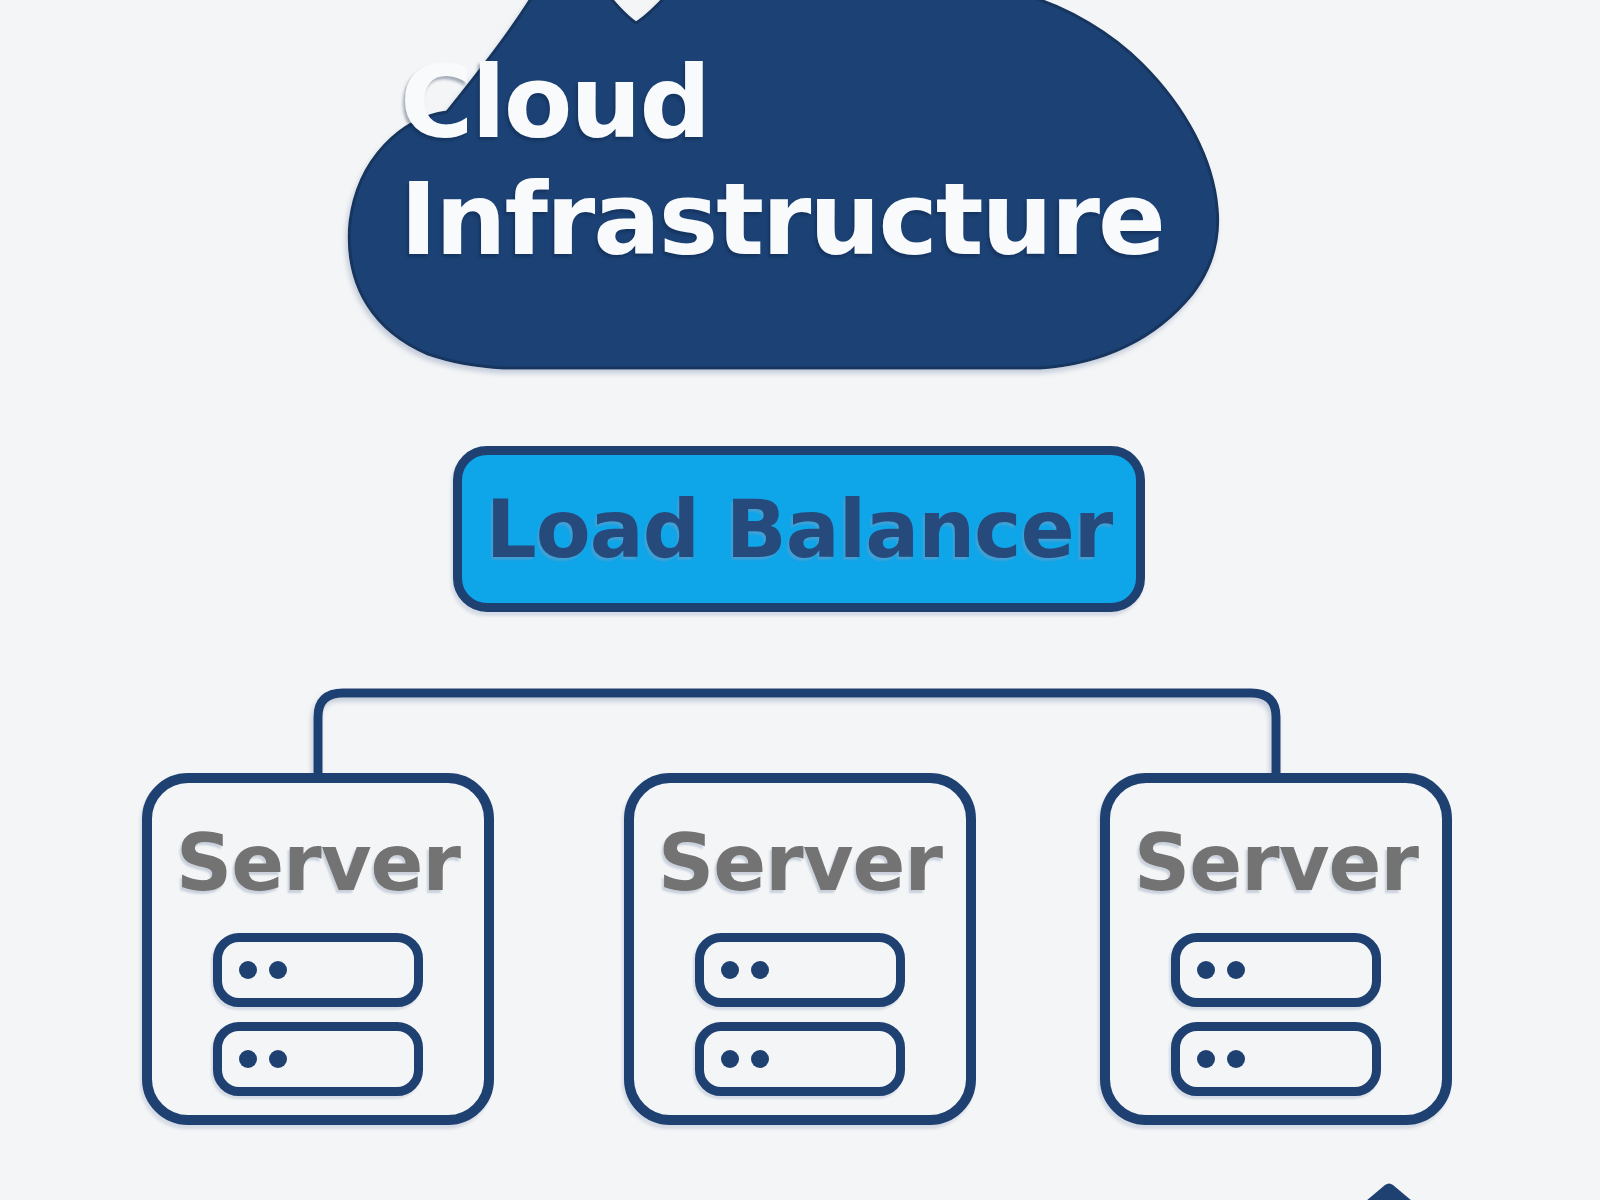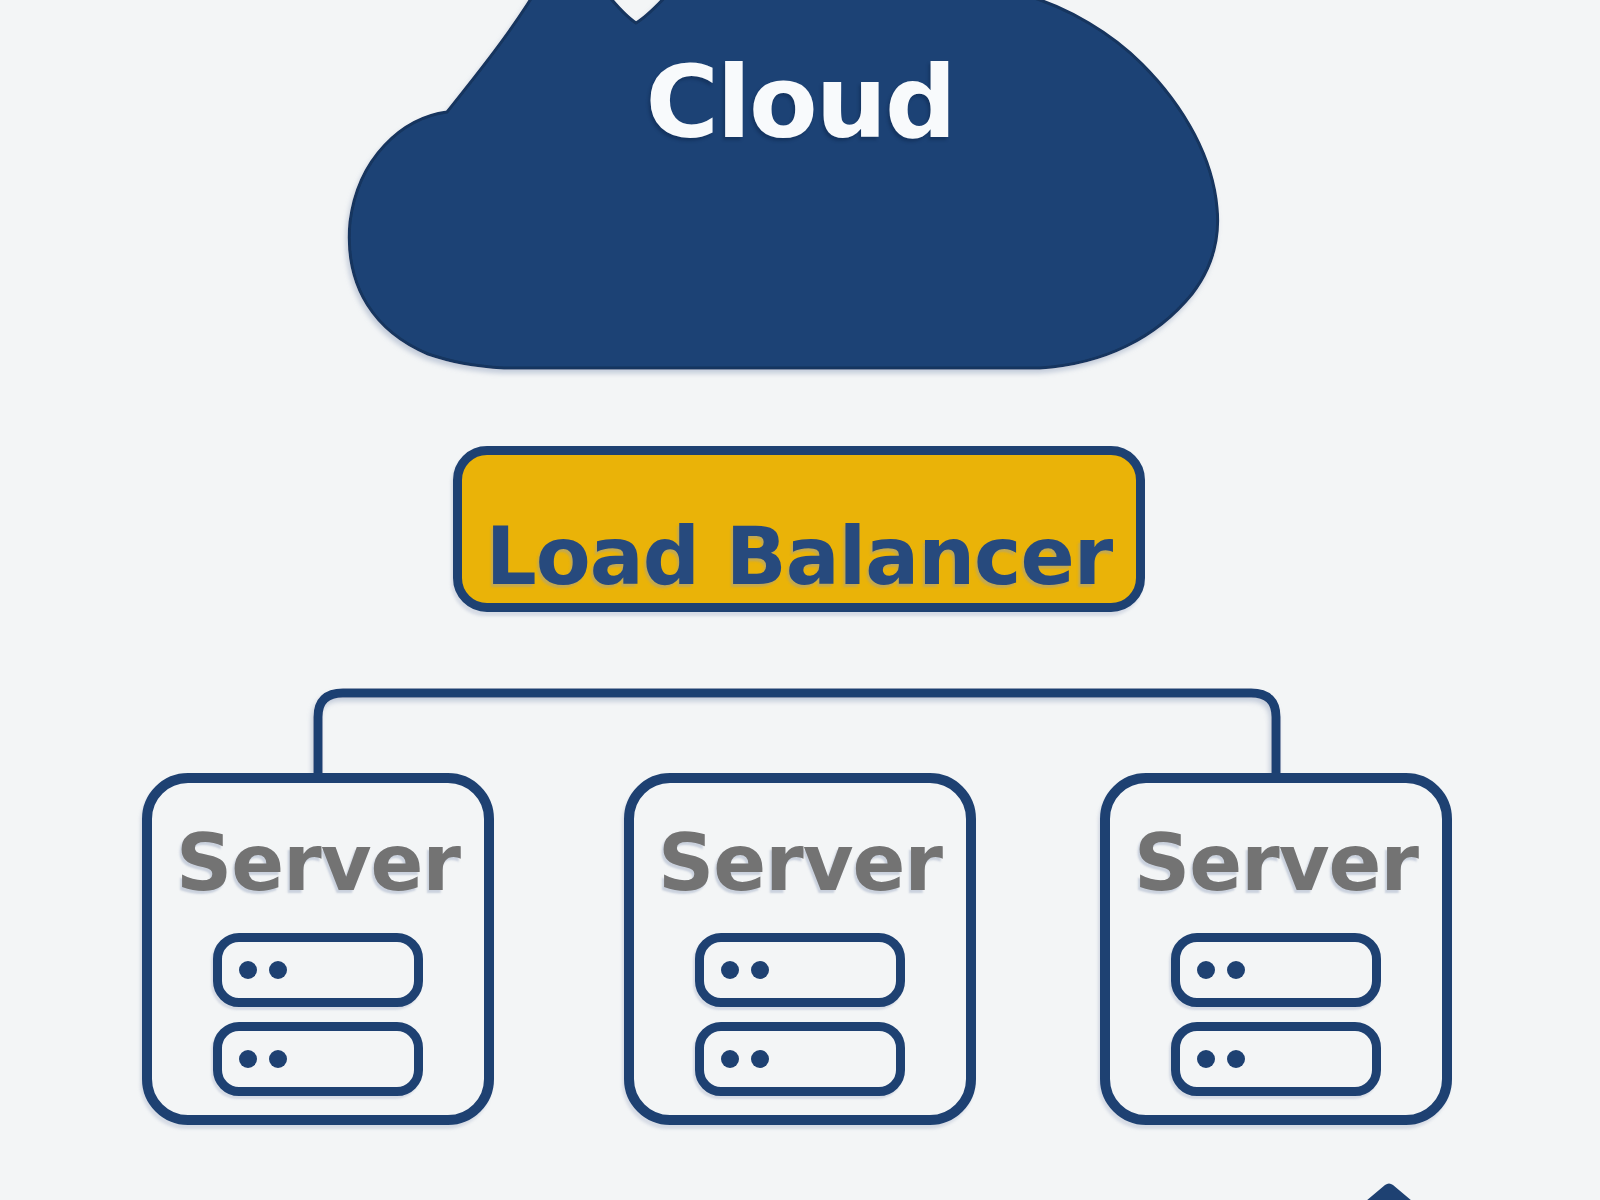--- a/index.html
+++ b/index.html
@@ -8,32 +8,32 @@
     background:#f3f5f6;
     font-family:"DejaVu Sans","Liberation Sans",sans-serif;
     position:relative;overflow:hidden;
   }
   .canvas{position:absolute;inset:0;}
   svg.layer{position:absolute;left:0;top:0;width:1600px;height:1200px;}
 
   
   .cloud-title{
     position:absolute;left:400px;top:44px;width:800px;
-    text-align:center;color:#f8fafc;font-weight:bold;
+    color:#f8fafc;font-weight:bold;
     font-size:100px;line-height:1.17;letter-spacing:-2px;
     text-shadow:-2px 3px 3px rgba(10,30,60,0.35);
   }
   .cloud-title .line{display:block;}
 
   
   .lb-box{
     position:absolute;left:453px;top:446px;width:692px;height:166px;
     box-sizing:border-box;border:9px solid #1e4172;border-radius:34px;
-    background:#eab308;
-    display:flex;align-items:flex-end;justify-content:center;
+    background:#0ea5e9;
+    display:flex;align-items:center;justify-content:center;
     box-shadow:-2px 4px 3px rgba(140,155,185,0.28);
   }
   .lb-box .label{
     color:#274a7d;font-weight:bold;font-size:80px;letter-spacing:-1px;
     text-shadow:-2px 3px 2px rgba(140,155,185,0.4);
   }
 
   
   .server-box{
     position:absolute;top:773px;width:352px;height:352px;
@@ -96,20 +96,21 @@
 
     <path d="M 800 610 L 800 775" fill="none" stroke="#1e4172" stroke-width="9" filter="url(#soft)"></path>
 
     <path d="M 318 775 L 318 717 Q 318 693 343 693 L 1251 693 Q 1276 693 1276 717 L 1276 775" fill="none" stroke="#1e4172" stroke-width="9" filter="url(#soft)"></path>
 
     <path d="M 1366 1201 L 1385 1185 Q 1389 1182 1393 1185 L 1412 1201 Z" fill="#1e4172"></path>
   </svg>
 
   <div class="cloud-title">
     <span class="line">Cloud</span>
+    <span class="line">Infrastructure</span>
   </div>
 
   <div class="lb-box">
     <span class="label">Load Balancer</span>
   </div>
 
   <div class="server-box pos-1">
     <div class="label">Server</div>
     <div class="rack r1">
       <span class="dot d1"></span>

